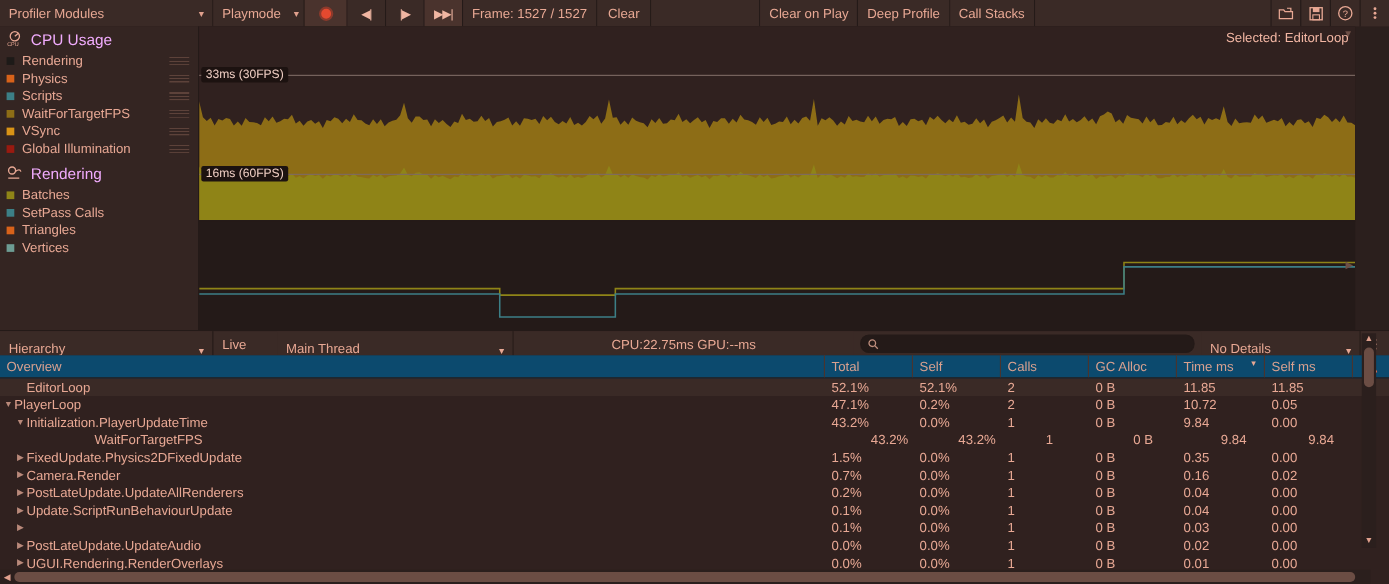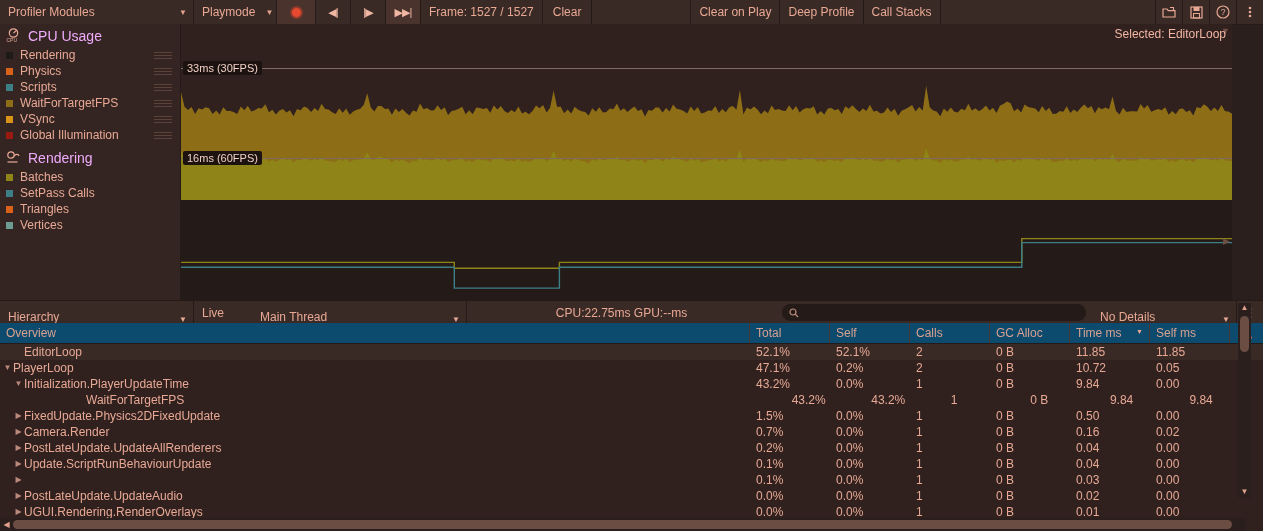--- a/index.html
+++ b/index.html
@@ -451,21 +451,21 @@
         </div>
         <div class="row">
           <div class="cell namecell" style="width: 750px; padding-left: 13px;">
             <span class="tri">▶</span>
             <span>FixedUpdate.Physics2DFixedUpdate</span>
           </div>
           <div class="cell" style="width: 80px;">1.5%</div>
           <div class="cell" style="width: 80px;">0.0%</div>
           <div class="cell" style="width: 80px;">1</div>
           <div class="cell" style="width: 80px;">0 B</div>
-          <div class="cell" style="width: 80px;">0.50</div>
+          <div class="cell" style="width: 80px;">0.35</div>
           <div class="cell" style="width: 80px;">0.00</div>
         </div>
         <div class="row">
           <div class="cell namecell" style="width: 750px; padding-left: 13px;">
             <span class="tri">▶</span>
             <span>Camera.Render</span>
           </div>
           <div class="cell" style="width: 80px;">0.7%</div>
           <div class="cell" style="width: 80px;">0.0%</div>
           <div class="cell" style="width: 80px;">1</div>

